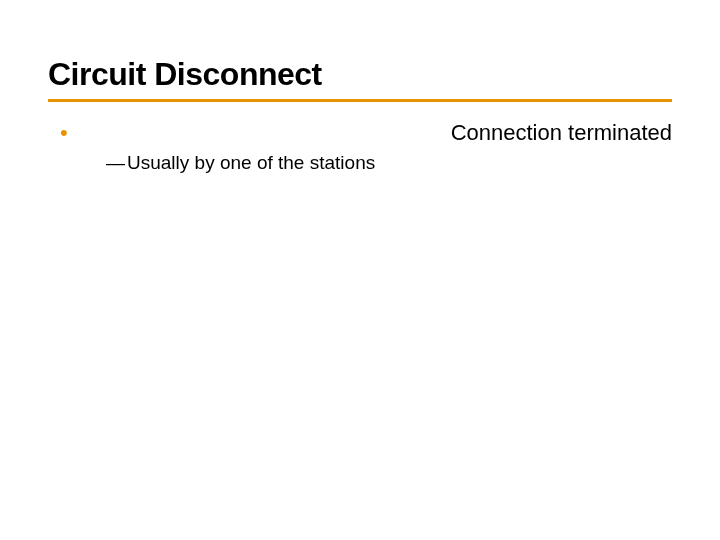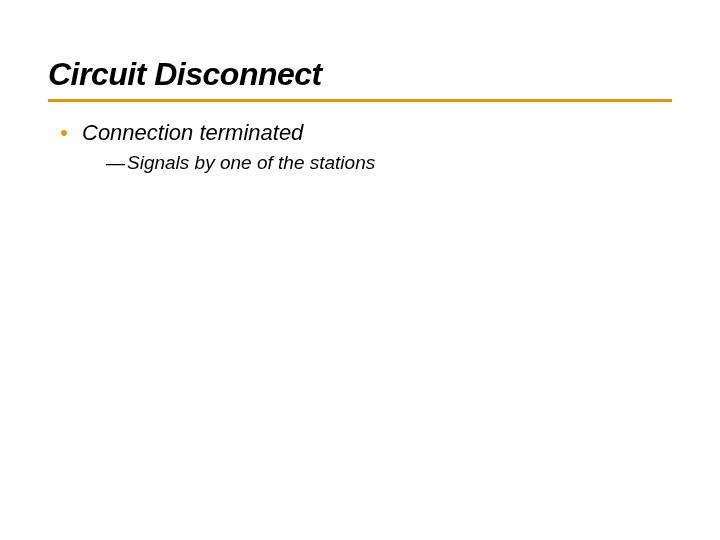--- a/index.html
+++ b/index.html
@@ -1,19 +1,18 @@
 <!DOCTYPE html>
 <html><head>
   <meta charset="utf-8">
   <style>
     * {
       margin: 0;
       padding: 0;
       box-sizing: border-box;
-      font-style: italic;
     }
     body {
       width: 720px;
       height: 540px;
       background: #ffffff;
       font-family: Verdana, Geneva, sans-serif;
       padding: 56px 48px 0 48px;
     }
     .title {
       font-family: "Arial Black", Arial, sans-serif;
@@ -31,20 +30,21 @@
     .bullets {
       list-style: none;
       padding-left: 0;
     }
     .bullet-item {
       position: relative;
       padding-left: 34px;
       margin-bottom: 6px;
       font-size: 22px;
       color: #000000;
+      text-align: right;
     }
     .bullet-item::before {
       content: "•";
       position: absolute;
       left: 12px;
       top: 0;
       color: #e89400;
       font-size: 22px;
       line-height: 1.2;
     }
@@ -63,15 +63,15 @@
 <body>
 
 <h1 class="title">Circuit Disconnect</h1>
 <hr class="title-rule">
 
 <ul class="bullets">
   <li class="bullet-item">
     <span>Connection terminated</span>
   </li>
   <div class="sub-item">
-    <span class="sub-dash">—</span><span>Signals by one of the stations</span>
+    <span class="sub-dash">—</span><span>Usually by one of the stations</span>
   </div>
 </ul>
 
 </body></html>

